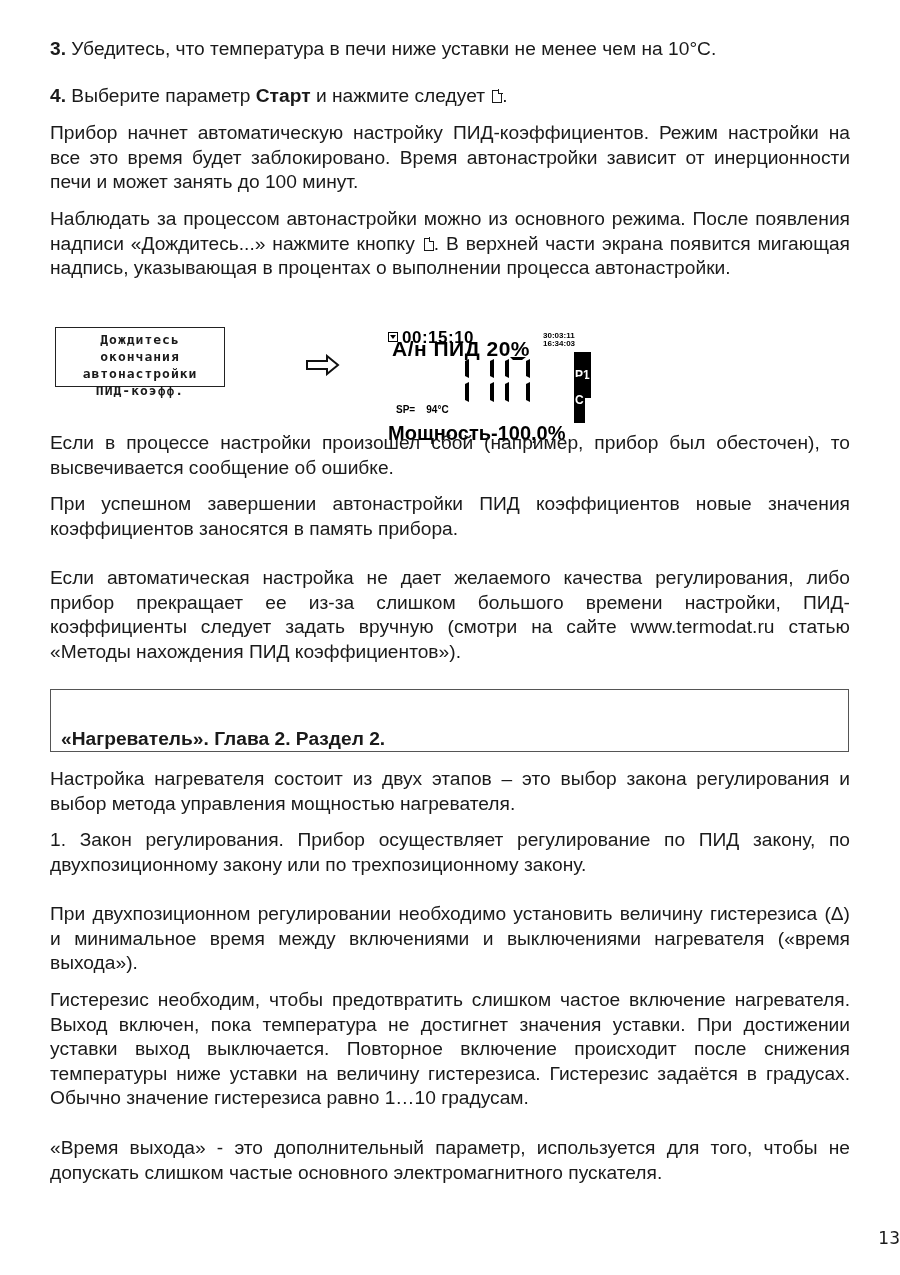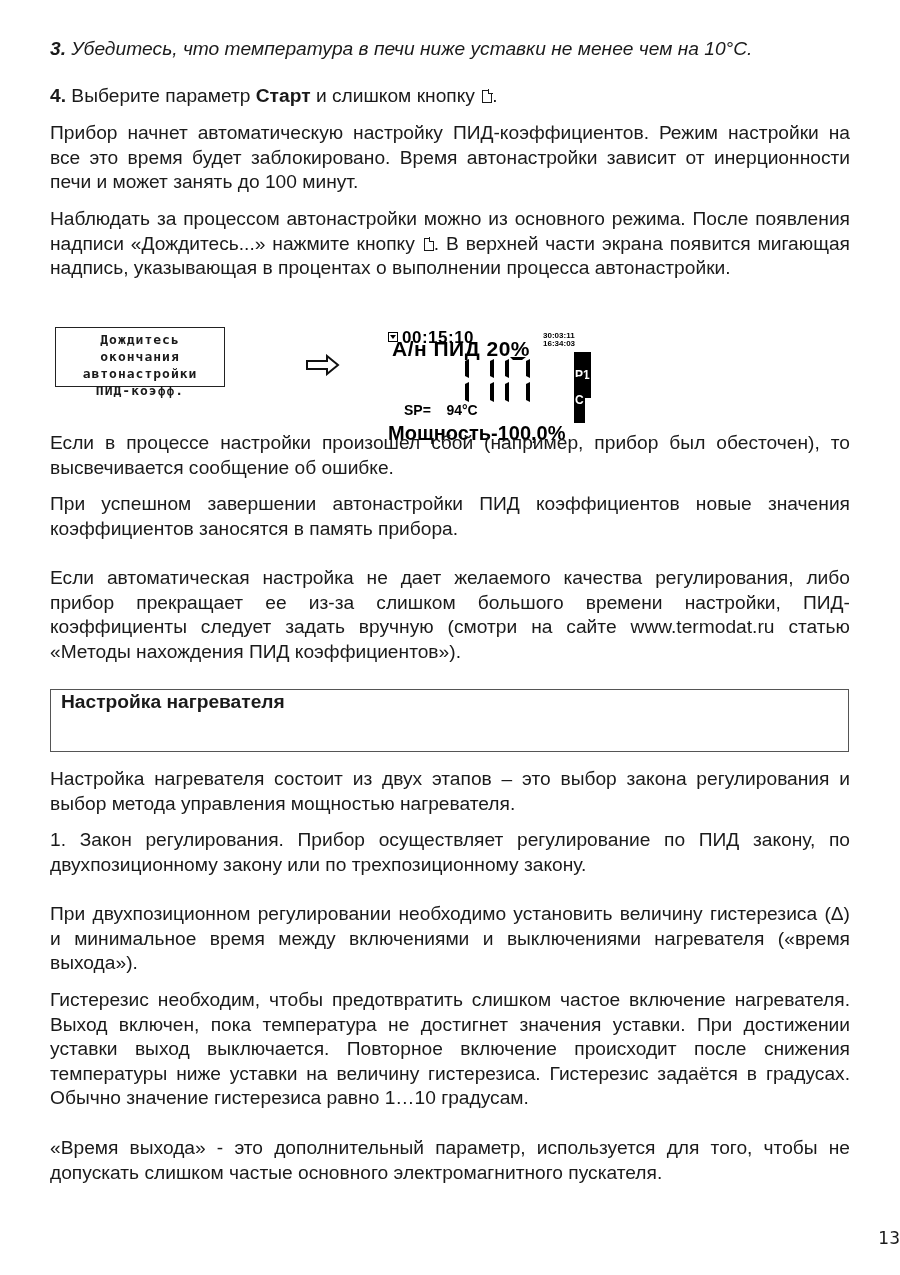--- a/index.html
+++ b/index.html
@@ -19,36 +19,36 @@
              line-height:17px; padding-top:3px; letter-spacing:1px; }
   .arrow { position:absolute; left:305px; top:354px; }
   .lcd2 { position:absolute; left:388px; top:310px; width:215px; height:108px;
           font-family:Liberation Sans, sans-serif; font-weight:bold; color:#000;margin-top:20px; }
   .lcd2 .l1 { position:absolute; left:0; top:0; font-size:17px; line-height:15px; letter-spacing:0.5px; }
   .lcd2 .l2 { position:absolute; left:4px; top:12px; font-size:21px; line-height:14px; letter-spacing:0.5px; }
   .lcd2 .dt { position:absolute; left:155px; top:2px; font-size:8px; line-height:8px; }
   .lcd2 .big { position:absolute; left:72px; top:27px; }
   .lcd2 .side { position:absolute; left:186px; top:26px; font-size:12px; line-height:12.5px; font-weight:normal; }
   .lcd2 .side .inv { background:#000; color:#fff; font-weight:bold; padding:16px 1px; }
-  .lcd2 .sp { position:absolute; left:16px; top:73px; font-size:14px; line-height:14px; }
+  .lcd2 .sp { position:absolute; left:8px; top:73px; font-size:10px; line-height:14px; }
   .lcd2 .pw { position:absolute; left:0; top:96px; font-size:20px; line-height:14px; }
   .tri { display:inline-block; width:10px; height:10px; border:1.5px solid #000; position:relative; box-sizing:border-box; vertical-align:1px; }
   .tri:after { content:""; position:absolute; left:1px; top:2px; border-left:3px solid transparent; border-right:3px solid transparent; border-top:4px solid #000; }
   .section-box { position:absolute; left:50px; top:689px; width:799px; height:63px;
                  border:1.5px solid #555; box-sizing:border-box; }
   .section-box .h { position:absolute; left:10px; font-size:19.2px; font-weight:bold; }
   .page-num { position:absolute; left:0; width:900px; top:1228px; text-align:right;
               font-family:"DejaVu Sans", sans-serif; font-size:17px; }
 </style>
 </head>
 <body>
 
-<p class="p" style="top:37px;font-style:italic;"><b>3.</b><span> Убедитесь, что температура в печи ниже уставки не менее чем на 10°C.</span></p>
+<p class="p" style="top:37px;"><b>3.</b><span> Убедитесь, что температура в печи ниже уставки не менее чем на 10°C.</span></p>
 
-<p class="p" style="top:84px;"><b>4.</b><span> Выберите параметр </span><b>Старт</b><span> и слишком кнопку </span><span class="btn-icon"></span><span>.</span></p>
+<p class="p" style="top:84px;"><b>4.</b><span> Выберите параметр </span><b>Старт</b><span> и нажмите следует </span><span class="btn-icon"></span><span>.</span></p>
 
 <p class="p last-left" style="top:121px;">Прибор начнет автоматическую настройку ПИД-коэффициентов. Режим настройки на все это время будет заблокировано. Время автонастройки зависит от инерционности печи и может занять до 100 минут.</p>
 
 <p class="p last-left" style="top:207px;"><span>Наблюдать за процессом автонастройки можно из основного режима. После появления надписи «Дождитесь...» нажмите кнопку </span><span class="btn-icon"></span><span>. В верхней части экрана появится мигающая надпись, указывающая в процентах о выполнении процесса автонастройки.</span></p>
 
 <div class="lcd-box">
   <div>Дождитесь</div>
   <div>окончания</div>
   <div>автонастройки</div>
   <div>ПИД-коэфф.</div>
@@ -86,21 +86,21 @@
   </div>
   <div class="sp" style="white-space:pre">SP=    94°C</div>
   <div class="pw">Мощность-100,0%</div>
 </div>
 
 <p class="p last-left" style="top:431px;">Если в процессе настройки произошел сбой (например, прибор был обесточен), то высвечивается сообщение об ошибке.</p>
 <p class="p last-left" style="top:492px;">При успешном завершении автонастройки ПИД коэффициентов новые значения коэффициентов заносятся в память прибора.</p>
 <p class="p last-left" style="top:566px;">Если автоматическая настройка не дает желаемого качества регулирования, либо прибор прекращает ее из-за слишком большого времени настройки, ПИД-коэффициенты следует задать вручную (смотри на сайте www.termodat.ru статью «Методы нахождения ПИД коэффициентов»).</p>
 
 <div class="section-box">
-  <div class="h" style="top:1px;">Настройка нагревателя</div>
+  <div class="h" style="top:38px;">«Нагреватель». Глава 2. Раздел 2.</div>
 </div>
 
 <p class="p last-left" style="top:767px;">Настройка нагревателя состоит из двух этапов – это выбор закона регулирования и выбор метода управления мощностью нагревателя.</p>
 <p class="p last-left" style="top:828px;">1. Закон регулирования.  Прибор осуществляет регулирование по ПИД закону, по двухпозиционному закону или по трехпозиционному закону.</p>
 <p class="p last-left" style="top:902px;">При двухпозиционном регулировании необходимо установить величину гистерезиса (Δ) и минимальное время между включениями  и выключениями нагревателя («время выхода»).</p>
 <p class="p last-left" style="top:988px;">Гистерезис необходим, чтобы предотвратить слишком частое включение нагревателя. Выход включен, пока температура не достигнет значения уставки. При достижении уставки выход выключается. Повторное включение происходит после снижения температуры ниже уставки на величину гистерезиса. Гистерезис задаётся в градусах. Обычно значение гистерезиса равно 1…10 градусам.</p>
 <p class="p last-left" style="top:1136px;">«Время выхода» - это дополнительный параметр, используется для того, чтобы не допускать слишком частые основного электромагнитного пускателя.</p>
 
 <div class="page-num">13</div>
 

